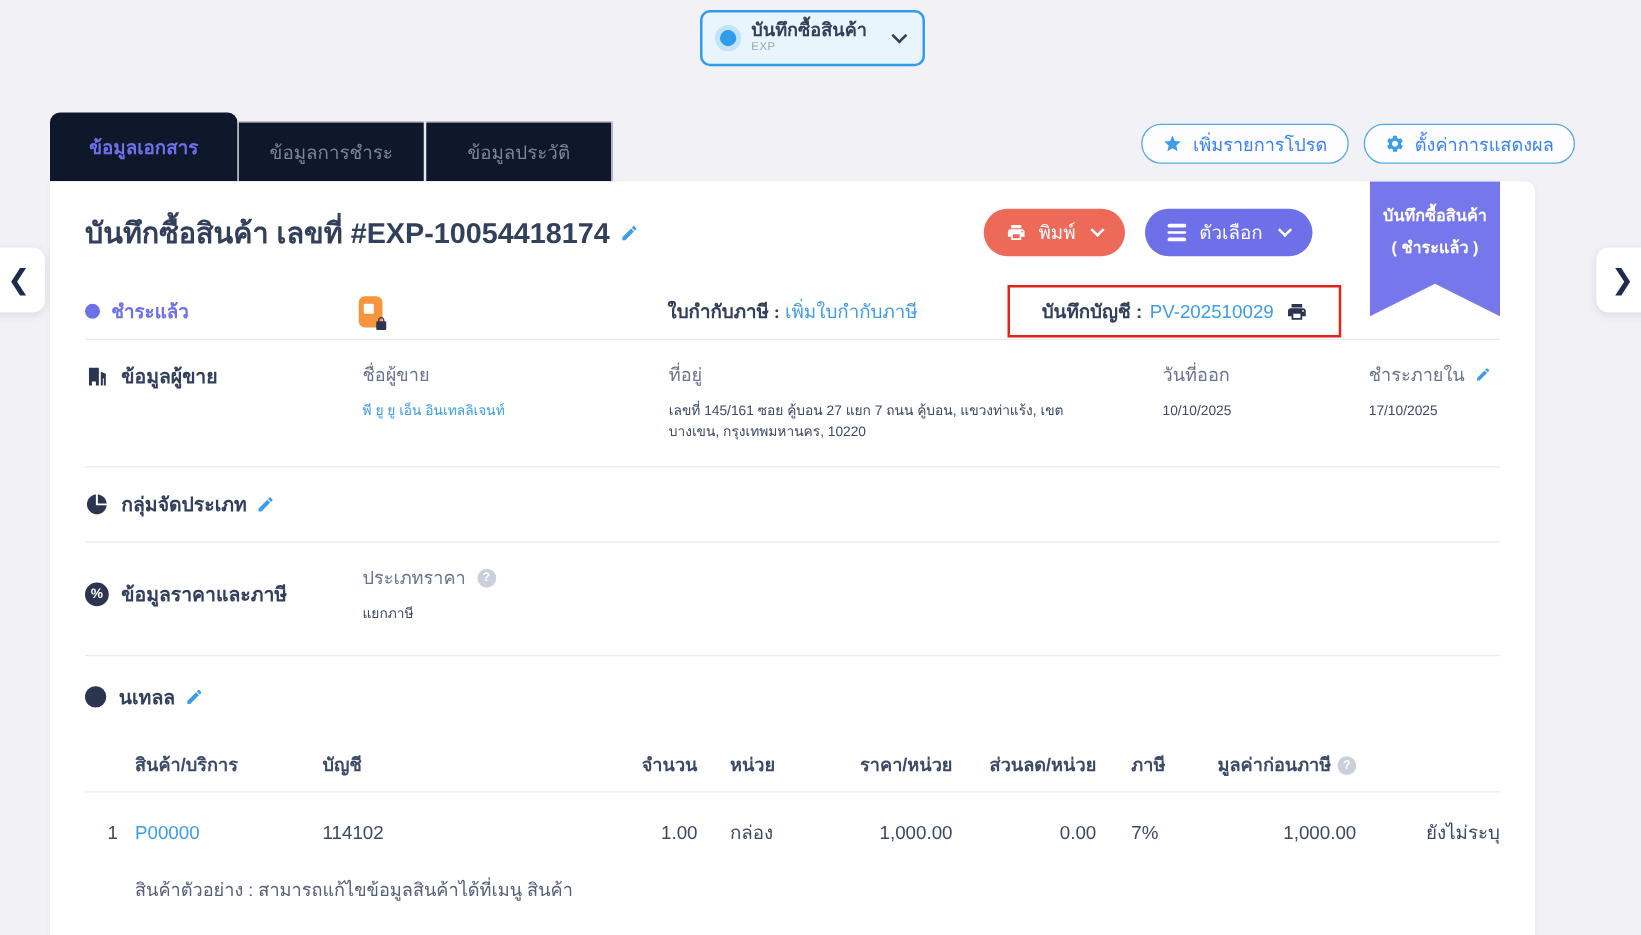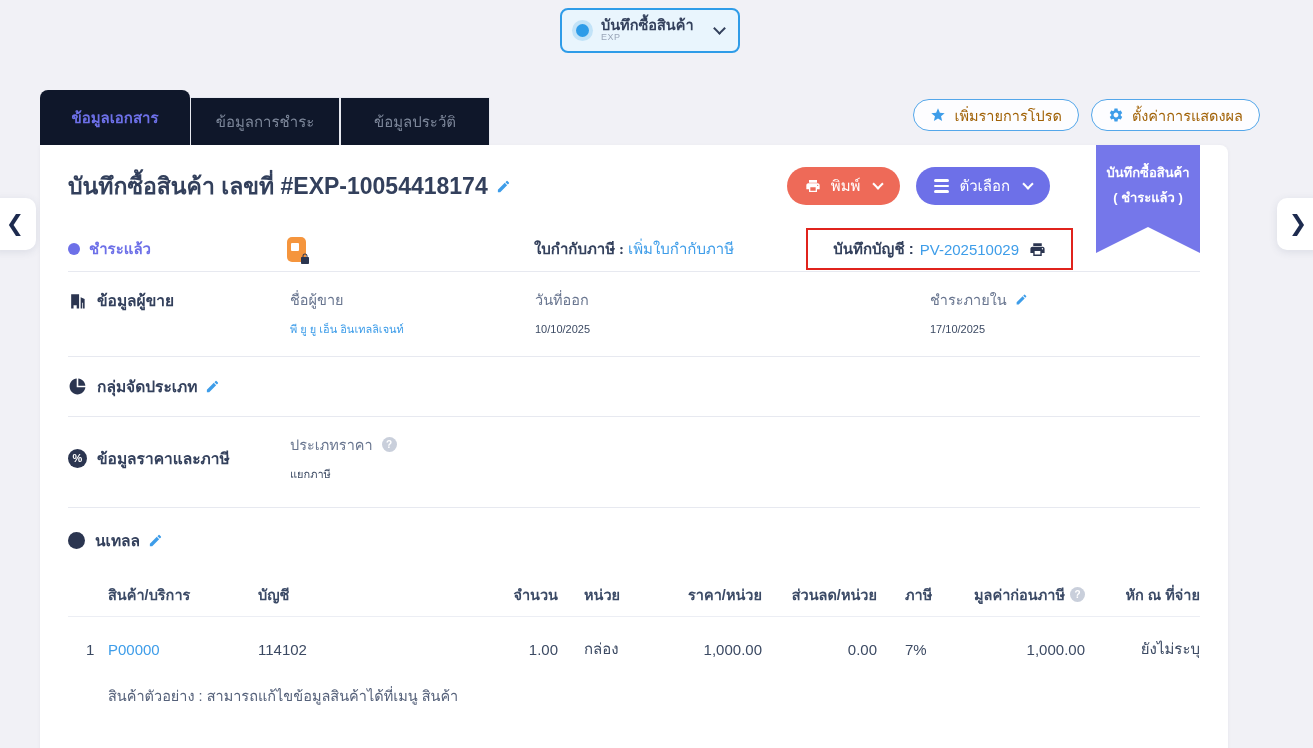--- a/index.html
+++ b/index.html
@@ -22,21 +22,21 @@
   .chev { width:9px; height:9px; border-right:2.5px solid #33405c; border-bottom:2.5px solid #33405c;
     transform:rotate(45deg); margin-top:-4px; }
   
   .tabbar { position:absolute; left:40px; top:90px; display:flex; align-items:flex-end; height:55px; }
   .tab { height:48px; width:150px; background:#0f172a; border:1px solid #e7e9f0; border-bottom:none;
     display:flex; align-items:center; justify-content:center; font-size:15px; color:#7c8699; cursor:pointer; }
   .tab.active { height:55px; border-radius:8px 8px 0 0; border:none; color:#6d70e8; font-weight:bold; }
   
   .top-actions { position:absolute; right:53px; top:99px; display:flex; gap:12px; }
   .pill-btn { height:32px; border:1.5px solid #54a7ea; border-radius:16px; background:#fdfdff;
-    color:#a16207; font-size:14.5px; display:flex; align-items:center; gap:8px; padding:0 16px; cursor:pointer; }
+    color:#3b82f6; font-size:14.5px; display:flex; align-items:center; gap:8px; padding:0 16px; cursor:pointer; }
   .pill-btn svg { fill:#3e9de9; width:16px; height:16px; }
   
   .nav-arrow { position:absolute; width:42px; height:52px; background:#fff; border-radius:10px;
     box-shadow:0 2px 8px rgba(60,70,110,.12); display:flex; align-items:center; justify-content:center;
     font-size:22px; font-weight:bold; color:#1d2b4f; cursor:pointer; }
   .nav-left { left:-6px; top:198px; border-radius:0 10px 10px 0; }
   .nav-right { right:-6px; top:198px; border-radius:10px 0 0 10px; }
   
   .card { position:absolute; left:40px; top:145px; width:1188px; height:620px;
     background:#fff; border-radius:0 8px 8px 8px; box-shadow:0 1px 4px rgba(60,70,110,.06); }
@@ -213,20 +213,24 @@
       <div class="sec-title">
         <svg class="sec-ico" viewBox="0 0 24 24">
             <path d="M4 22V4h10v18h-3v-4H7v4H4zm3-15h2v2H7V7zm4 0h2v2h-2V7zM7 11h2v2H7v-2zm4 0h2v2h-2v-2zm-4 4h2v2H7v-2zm4 0h2v2h-2v-2zm5 7V8l5 2v12h-2v-7l-1-.4V22h-2z"></path>
           </svg>
         <span>ข้อมูลผู้ขาย</span>
       </div>
       <div>
         <div class="field-lbl">ชื่อผู้ขาย</div>
         <div class="field-val"><a class="link">พี ยู ยู เอ็น อินเทลลิเจนท์</a></div>
       </div>
+      <div style="padding-right:40px;">
+        <div class="field-lbl">ที่อยู่</div>
+        <div class="field-val">เลขที่ 145/161 ซอย คู้บอน 27 แยก 7 ถนน คู้บอน, แขวงท่าแร้ง, เขตบางเขน, กรุงเทพมหานคร, 10220</div>
+      </div>
       <div>
         <div class="field-lbl">วันที่ออก</div>
         <div class="field-val">10/10/2025</div>
       </div>
       <div>
         <div class="field-lbl" style="display:flex;align-items:center;">
           <span>ชำระภายใน</span>
           <svg class="pencil" style="width:13px;height:13px;" viewBox="0 0 24 24">
               <path d="M3 17.25V21h3.75L17.8 9.94l-3.75-3.75L3 17.25zM20.7 7.04c.39-.39.39-1.02 0-1.41l-2.34-2.34a.996.996 0 0 0-1.41 0l-1.83 1.83 3.75 3.75 1.83-1.83z"></path>
             </svg>
@@ -281,21 +285,20 @@
       <div class="tbl-grid">
         <div class="th"></div>
         <div class="th">สินค้า/บริการ</div>
         <div class="th">บัญชี</div>
         <div class="th c-r">จำนวน</div>
         <div class="th c-unit">หน่วย</div>
         <div class="th c-r">ราคา/หน่วย</div>
         <div class="th c-r">ส่วนลด/หน่วย</div>
         <div class="th c-vat">ภาษี</div>
         <div class="th c-r"><span>มูลค่าก่อนภาษี</span><span class="help">?</span></div>
-        <div class="th c-r">หัก ณ ที่จ่าย</div>
       </div>
       <div class="thead-line"></div>
       <div class="tbl-grid">
         <div class="td c-idx">1</div>
         <div class="td"><a class="link">P00000</a></div>
         <div class="td">114102</div>
         <div class="td c-r">1.00</div>
         <div class="td c-unit">กล่อง</div>
         <div class="td c-r">1,000.00</div>
         <div class="td c-r">0.00</div>

